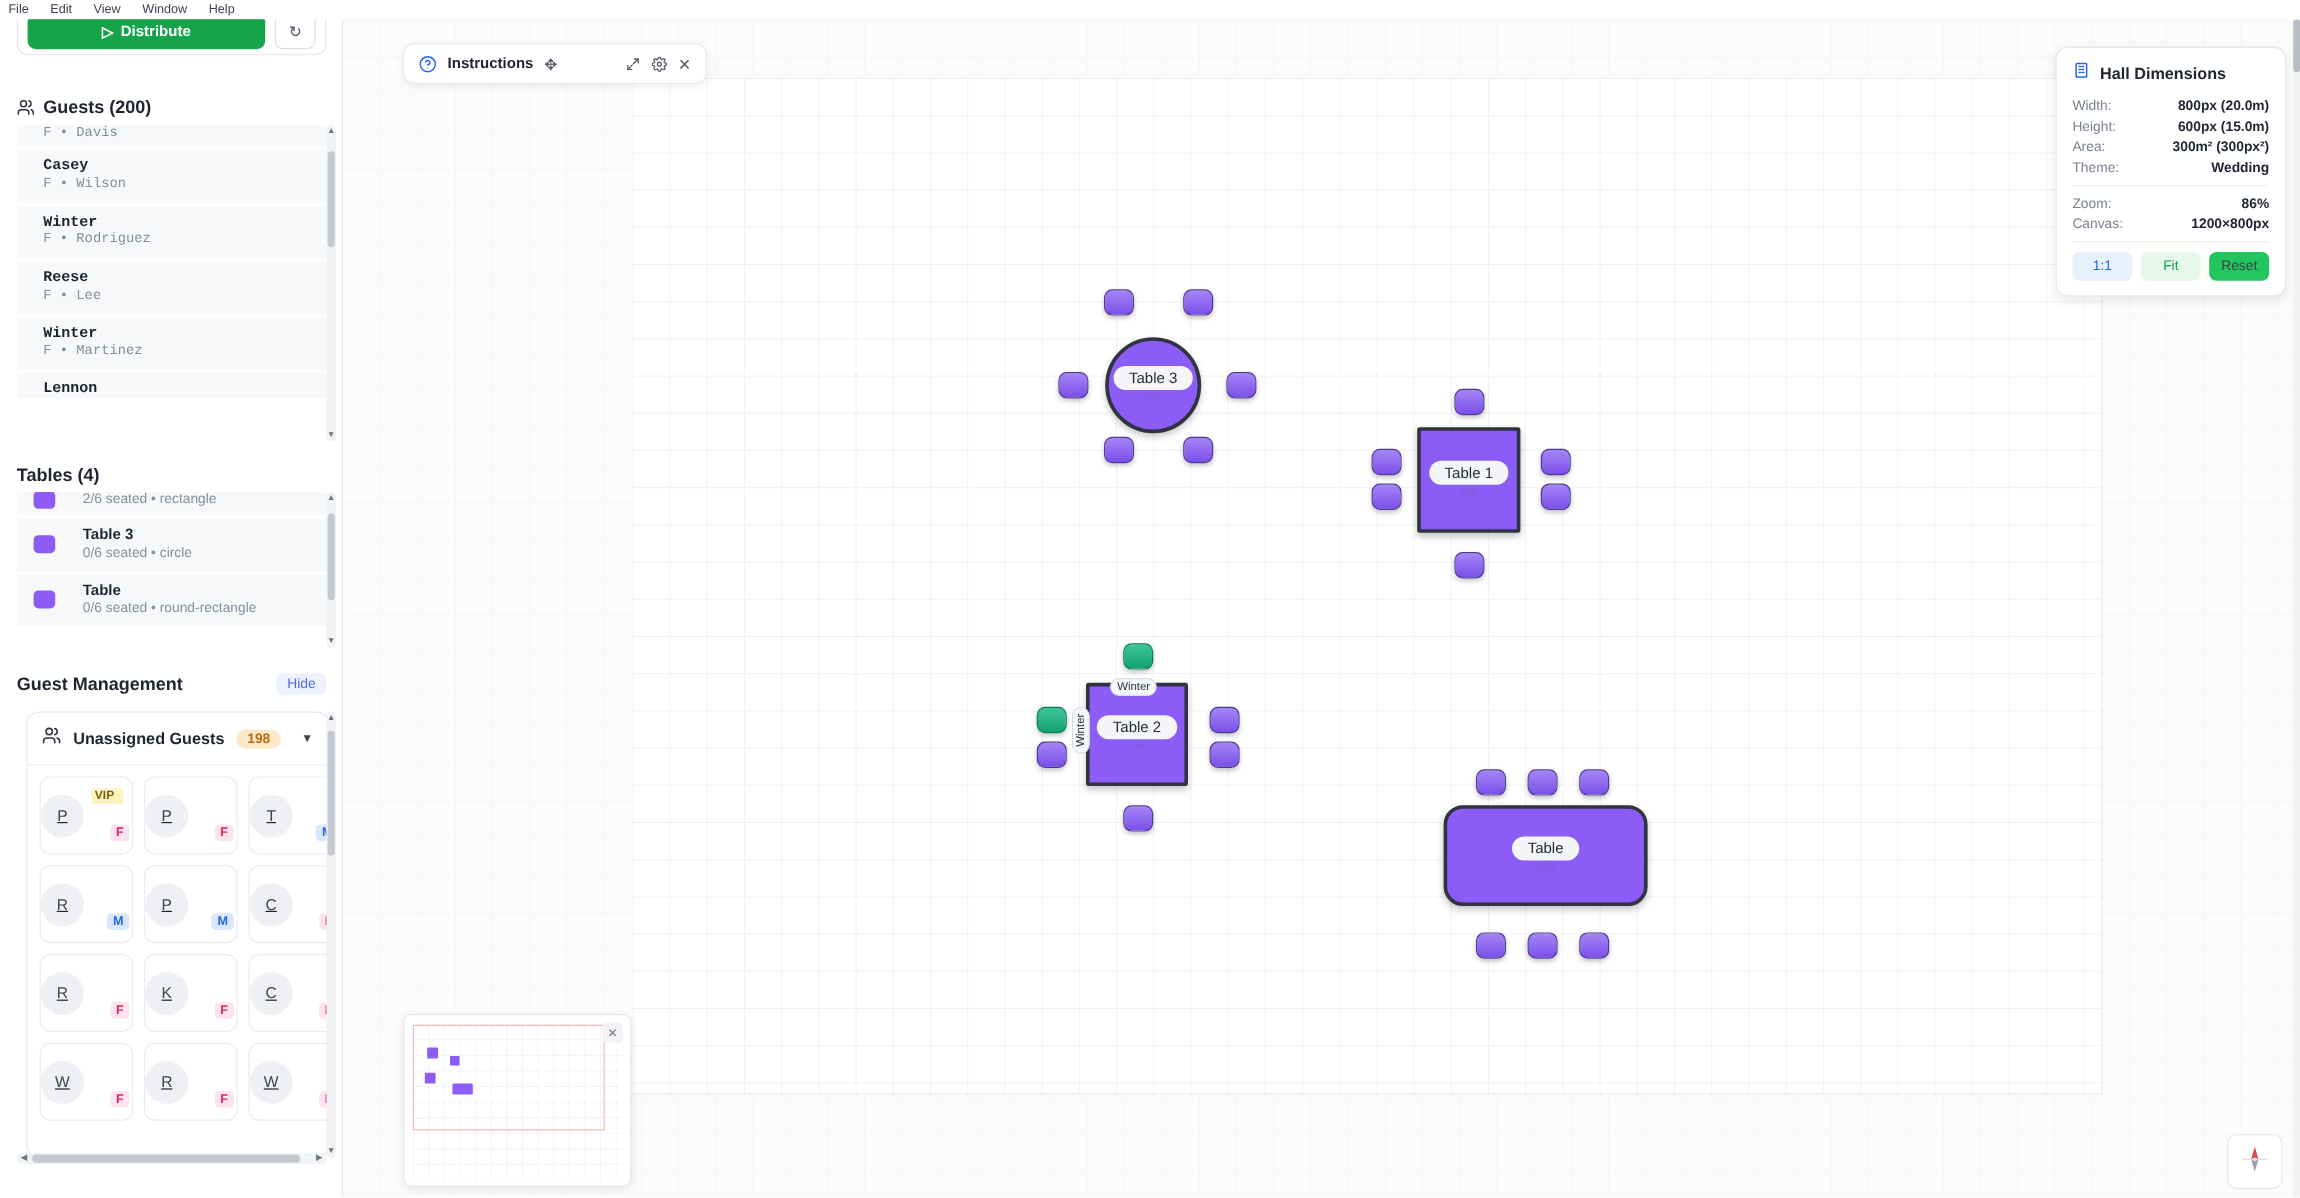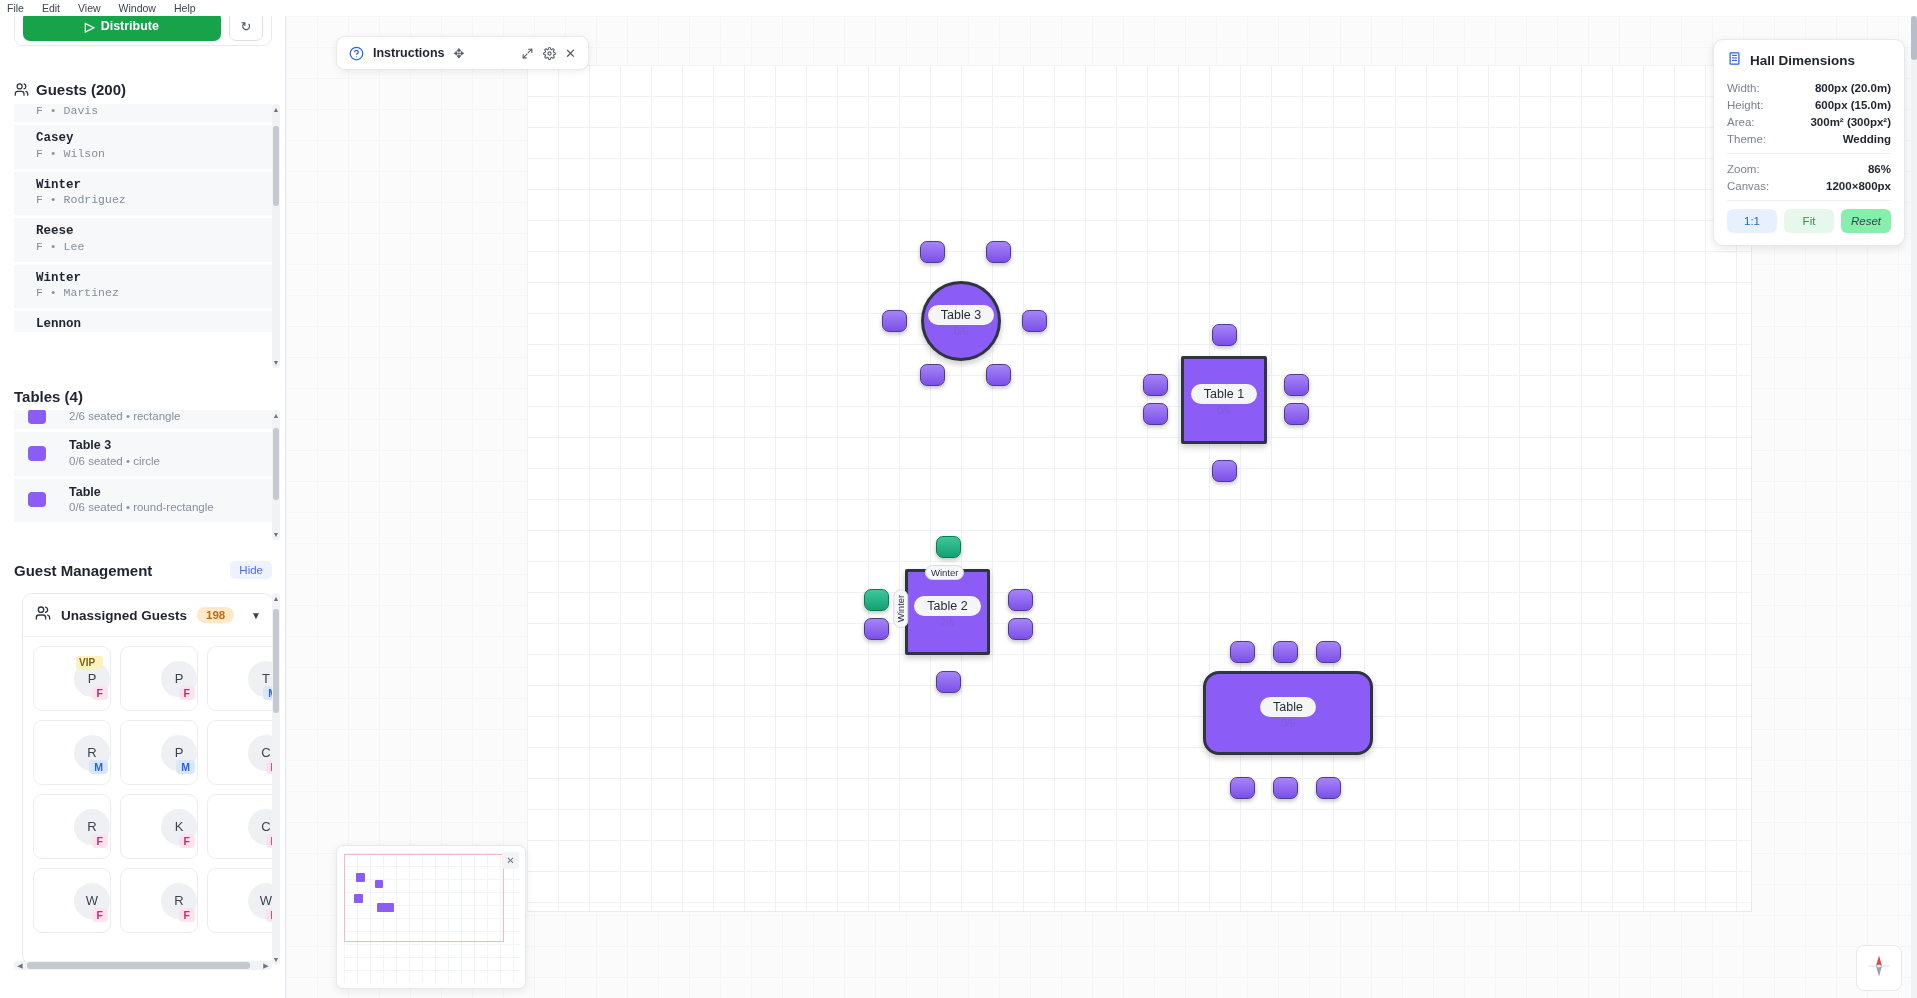--- a/index.html
+++ b/index.html
@@ -106,21 +106,21 @@
   }
   .caret { margin-left: auto; font-size: 10px; color: #3c4350; }
 
   .guest-grid {
     display: grid; grid-template-columns: repeat(3, 78px);
     gap: 9px; padding: 9px 10px 0 10px;
   }
   .guest-card {
     position: relative; height: 65px; border: 1px solid #ececf0;
     border-radius: 9px; background: #fff;
-    display: flex; align-items: center; justify-content: flex-end;
+    display: flex; align-items: center; justify-content: flex-start; text-decoration: underline;
   }
   .avatar {
     width: 36px; height: 36px; border-radius: 50%; background: #eff0f3;
     display: flex; align-items: center; justify-content: center;
     font-size: 13px; color: #3c4350;
   }
   .tag-gender {
     position: absolute; right: 2px; bottom: 10px; font-size: 10.5px;
     font-weight: bold; border-radius: 4px; padding: 1px 5px;
   }
@@ -218,21 +218,21 @@
   .dims-row .k { color: #7b828f; }
   .dims-row .v { color: #1f2430; font-weight: bold; }
   .dims-sep { height: 1px; background: #eceef2; margin: 6px 0; }
   .dims-btns { display: flex; gap: 7px; margin-top: 8px; }
   .dims-btns button {
     flex: 1; border: none; border-radius: 6px; font-size: 11.5px;
     padding: 6px 0; cursor: pointer;
   }
   .b-11 { background: #e7f0fd; color: #2563eb; }
   .b-fit { background: #e6f8ec; color: #16a34a; }
-  .b-reset { background: #86efac; color: #3c4350; font-style: italic; }
+  .b-reset { background: #22c55e; color: #3c4350; }
 
   
   .minimap {
     position: absolute; left: 336px; top: 845px; width: 190px; height: 144px;
     background: #fff; border: 1px solid #e6e8ec; border-radius: 7px;
     box-shadow: 0 2px 8px rgba(0,0,0,0.08); z-index: 35;
   }
   .minimap .inner {
     position: absolute; left: 7px; top: 7px; width: 176px; height: 130px;
     background-image:

